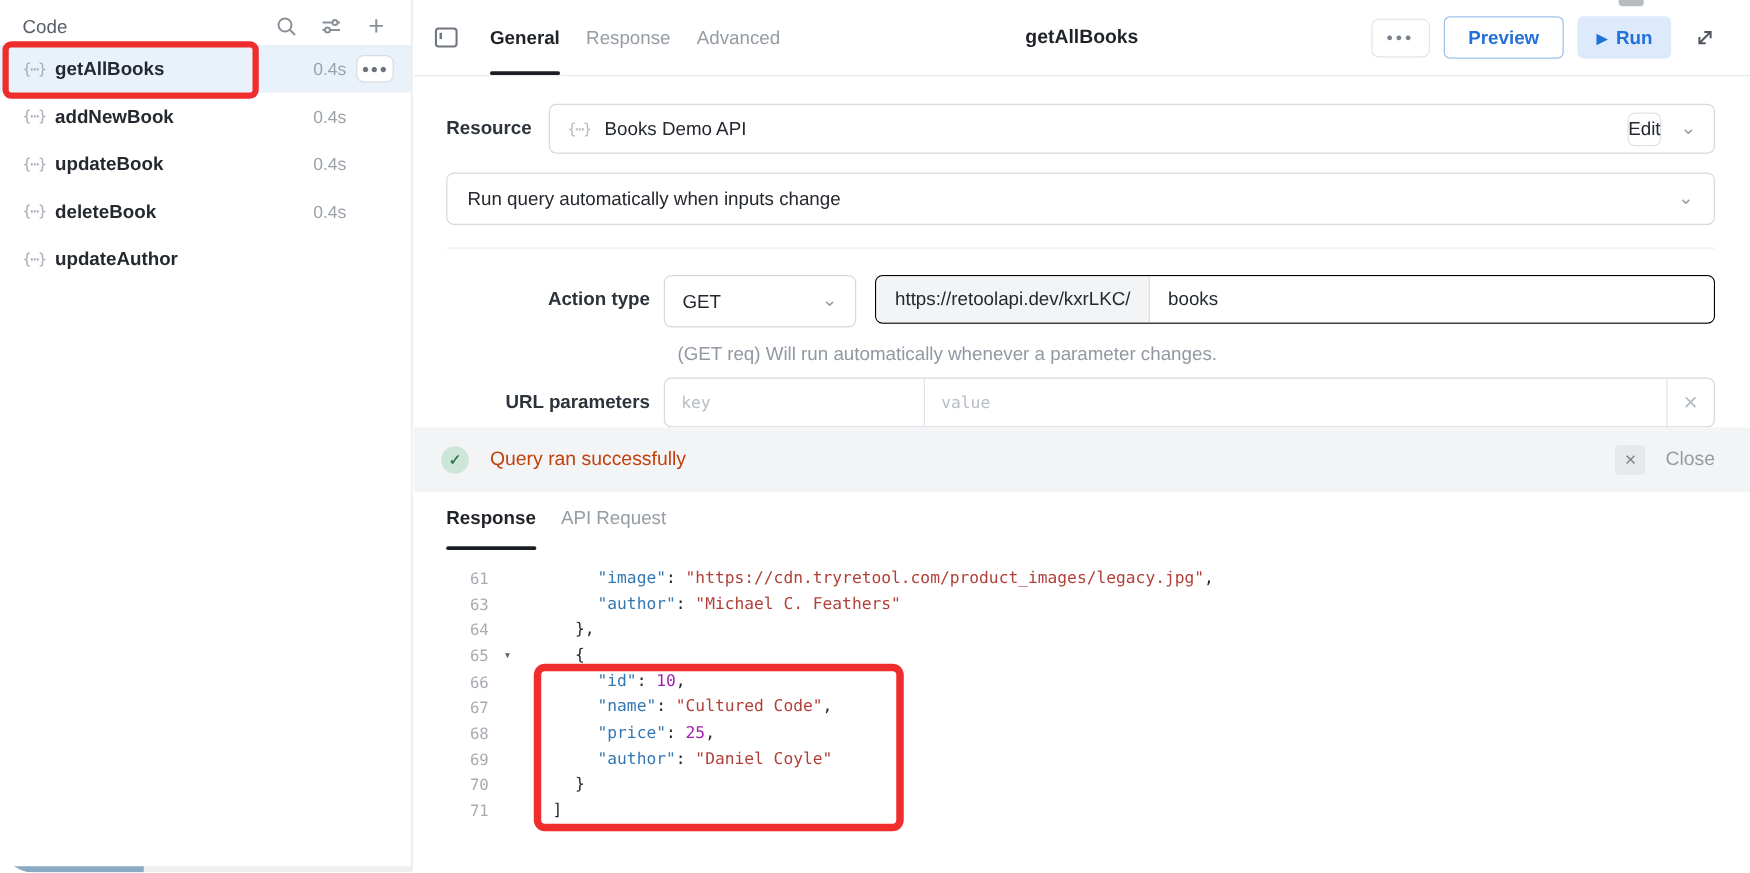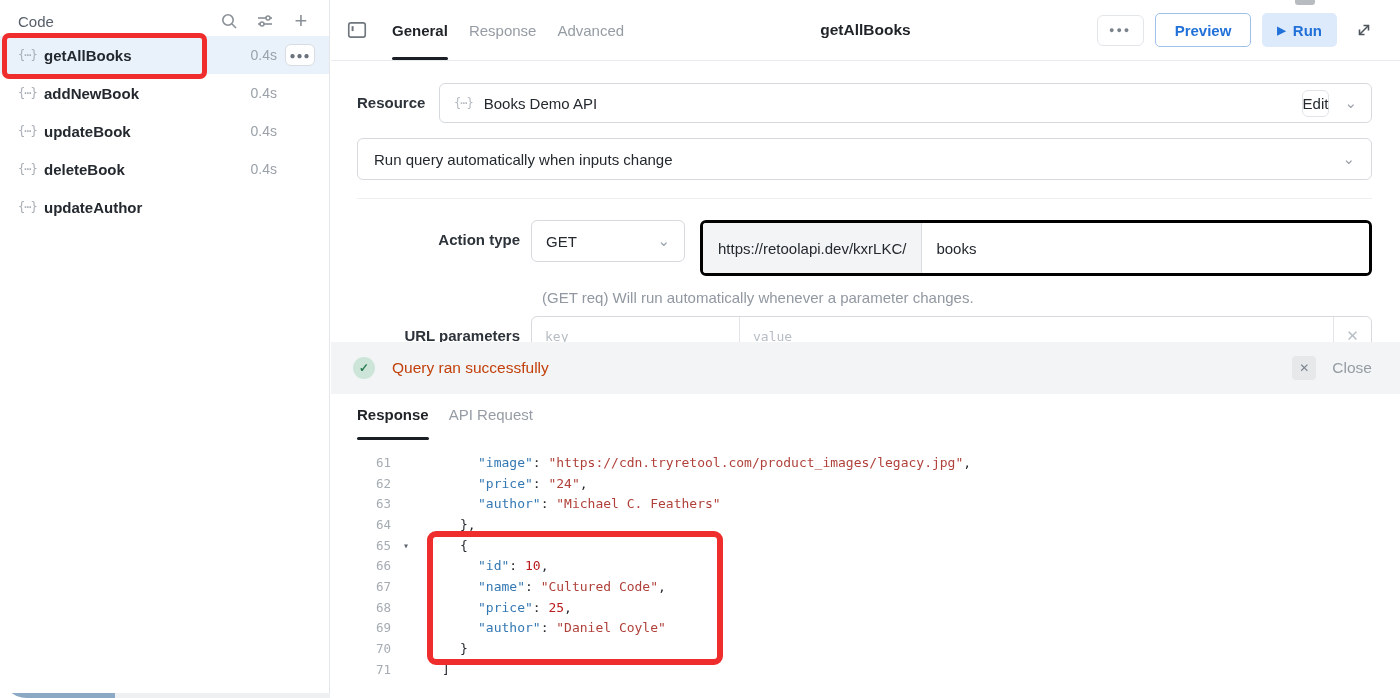--- a/index.html
+++ b/index.html
@@ -66,21 +66,21 @@
   .res-chev { margin-left:15px; }
 
   .runauto-select { margin-top:15px; height:42px; padding:0 16px; }
   .runauto-text { font-size:15px; color:#24292f; flex:1; }
 
   .form-divider { border-bottom:1px solid #edeff1; margin-top:18px; }
 
   .action-row { margin-top:21px; }
   .get-select { width:154px; flex:none; height:42px; padding:0 14px; margin-right:15px; }
   .get-text { font-size:15px; color:#24292f; flex:1; }
-  .url-group { flex:1; height:56px; border:3px solid #000000; border-radius:6px; display:flex; align-items:stretch; overflow:hidden; }
+  .url-group { flex:1; height:39px; border:1px solid #000000; border-radius:6px; display:flex; align-items:stretch; overflow:hidden; }
   .url-prefix { background:#f3f4f6; display:flex; align-items:center; padding:0 15px; font-size:15px; color:#24292f; border-right:1px solid #d9dde1; }
   .url-path { display:flex; align-items:center; padding:0 14px; font-size:15px; color:#24292f; flex:1; background:#fff; }
 
   .help-text { margin:13px 0 0 185px; font-size:15px; color:#9198a1; height:18px; }
 
   .params-row { margin-top:9px; }
   .params-group { flex:1; height:40px; border:1px solid #d6dade; border-radius:6px; display:flex; align-items:stretch; overflow:hidden; background:#fff; }
   .param-cell { display:flex; align-items:center; padding:0 13px; font-family:"DejaVu Sans Mono", monospace; font-size:13px; color:#b7bdc4; }
   .key-cell { width:208px; flex:none; border-right:1px solid #e2e5e8; }
   .value-cell { flex:1; }
@@ -104,21 +104,21 @@
   .rtab.active { color:#1f2328; font-weight:700; }
   .rtab.active::after { content:""; position:absolute; left:0; right:0; bottom:0; height:3px; background:#1b1f24; border-radius:2px; }
 
   .code-area { margin-top:12px; font-family:"DejaVu Sans Mono", monospace; font-size:13px; }
   .code-line { display:flex; height:20.7px; align-items:center; }
   .line-num { width:60px; flex:none; text-align:right; color:#a6acb3; font-size:12.5px; }
   .fold-col { width:30px; flex:none; text-align:center; color:#5f6670; font-size:10px; }
   .code-text { white-space:pre; }
   .tok-key { color:#3478b3; }
   .tok-str { color:#b0413a; }
-  .tok-num { color:#b91c1c; }
+  .tok-num { color:#a21caf; }
   .tok-punc { color:#24292f; }
 
   
   .red-box { position:absolute; border:5px solid #ee2d2c; border-radius:7px; pointer-events:none; z-index:6; }
   .red-sidebar { left:2px; top:33px; width:205px; height:46px; }
   .red-json { left:427px; top:531px; width:296px; height:134px; border-width:6px; border-radius:9px; }
 
   
   .frag { position:absolute; left:1295px; top:0; width:20px; height:5px; background:#9aa0a6; border-radius:0 0 3px 3px; opacity:.7; }
 </style>
@@ -279,25 +279,20 @@
         <span class="rtab active">Response</span>
         <span class="rtab">API Request</span>
       </div>
       <div class="code-area">
           <div class="code-line">
             <span class="line-num">61</span>
             <span class="fold-col"></span>
             <span class="code-text" style="padding-left: 57px;"><span class="tok-key">"image"</span><span class="tok-punc">: </span><span class="tok-str">"https://cdn.tryretool.com/product_images/legacy.jpg"</span><span class="tok-punc">,</span></span>
           </div>
           <div class="code-line">
-            <span class="line-num">62</span>
-            <span class="fold-col"></span>
-            <span class="code-text" style="padding-left: 57px;"><span class="tok-key">"price"</span><span class="tok-punc">: </span><span class="tok-str">"24"</span><span class="tok-punc">,</span></span>
-          </div>
-          <div class="code-line">
             <span class="line-num">63</span>
             <span class="fold-col"></span>
             <span class="code-text" style="padding-left: 57px;"><span class="tok-key">"author"</span><span class="tok-punc">: </span><span class="tok-str">"Michael C. Feathers"</span></span>
           </div>
           <div class="code-line">
             <span class="line-num">64</span>
             <span class="fold-col"></span>
             <span class="code-text" style="padding-left: 39px;"><span class="tok-punc">},</span></span>
           </div>
           <div class="code-line">

